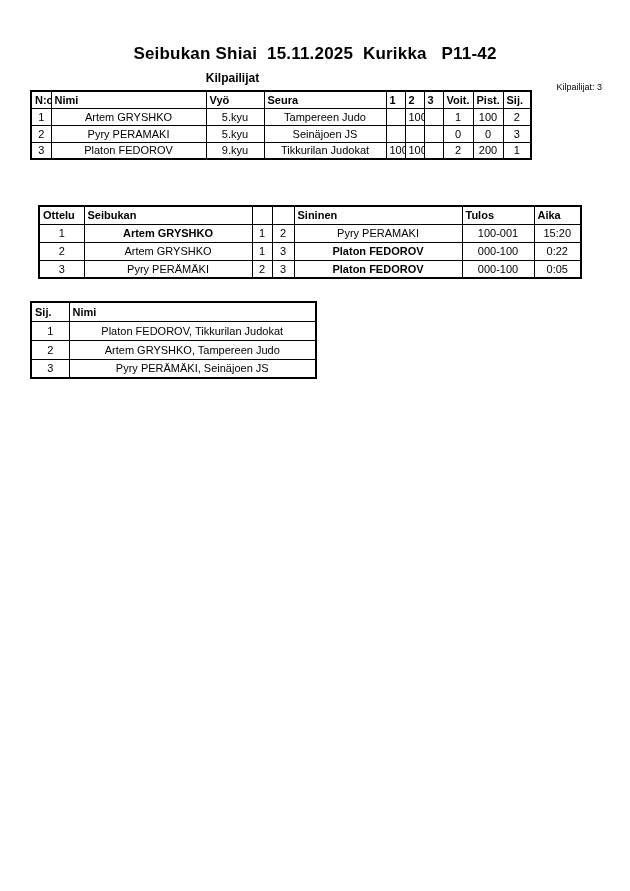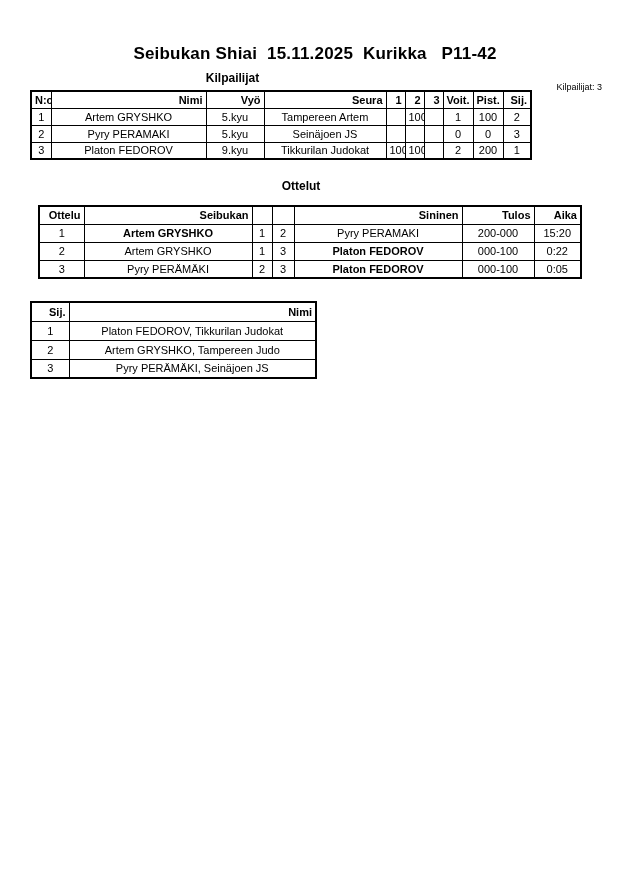--- a/index.html
+++ b/index.html
@@ -35,21 +35,21 @@
     background: #fff;
     border: 2px solid #000;
   }
   .tbl th, .tbl td {
     border: 1px solid #000;
     font-size: 11px;
     padding: 0 3px;
     overflow: hidden;
     white-space: nowrap;
   }
-  .tbl th { font-weight: bold; text-align: right; }
+  .tbl th { font-weight: bold; text-align: left; }
 
   .competitors { top: 90px;  left: 30px; width: 500px; }
   .competitors td, .competitors th { height: 17px; }
 
   .matches { top: 197px; left: 38px; width: 542px; margin-top: 8px; }
   .matches td, .matches th { height: 18px; }
 
   .results { top: 301px; left: 30px; width: 285px; }
   .results td, .results th { height: 19px; }
 
@@ -91,21 +91,21 @@
         <th>Voit.</th>
         <th>Pist.</th>
         <th>Sij.</th>
       </tr>
     </thead>
     <tbody>
       <tr>
         <td class="ac">1</td>
         <td class="al">Artem GRYSHKO</td>
         <td class="ac">5.kyu</td>
-        <td class="al">Tampereen Artem</td>
+        <td class="al">Tampereen Judo</td>
         <td class="ac"></td>
         <td class="ac">100</td>
         <td class="ac"></td>
         <td class="ac">1</td>
         <td class="ac">100</td>
         <td class="ac">2</td>
       </tr>
       <tr>
         <td class="ac">2</td>
         <td class="al">Pyry PERAMAKI</td>
@@ -126,21 +126,20 @@
         <td class="ac">100</td>
         <td class="ac">100</td>
         <td class="ac"></td>
         <td class="ac">2</td>
         <td class="ac">200</td>
         <td class="ac">1</td>
       </tr>
     </tbody>
   </table>
 
-  <div class="section-heading heading-matches">Ottelut</div>
   <table class="tbl matches">
     <colgroup>
       <col style="width:45px">
         <col style="width:168px">
         <col style="width:20px">
         <col style="width:22px">
       <col style="width:168px">
         <col style="width:72px">
         <col style="width:47px">
     </colgroup>
@@ -155,21 +154,21 @@
         <th>Aika</th>
       </tr>
     </thead>
     <tbody>
       <tr>
         <td class="ac">1</td>
         <td class="al bold">Artem GRYSHKO</td>
         <td class="ac">1</td>
         <td class="ac">2</td>
         <td class="al">Pyry PERAMAKI</td>
-        <td class="ac">200-000</td>
+        <td class="ac">100-001</td>
         <td class="ac">15:20</td>
       </tr>
       <tr>
         <td class="ac">2</td>
         <td class="al">Artem GRYSHKO</td>
         <td class="ac">1</td>
         <td class="ac">3</td>
         <td class="al bold">Platon FEDOROV</td>
         <td class="ac">000-100</td>
         <td class="ac">0:22</td>

